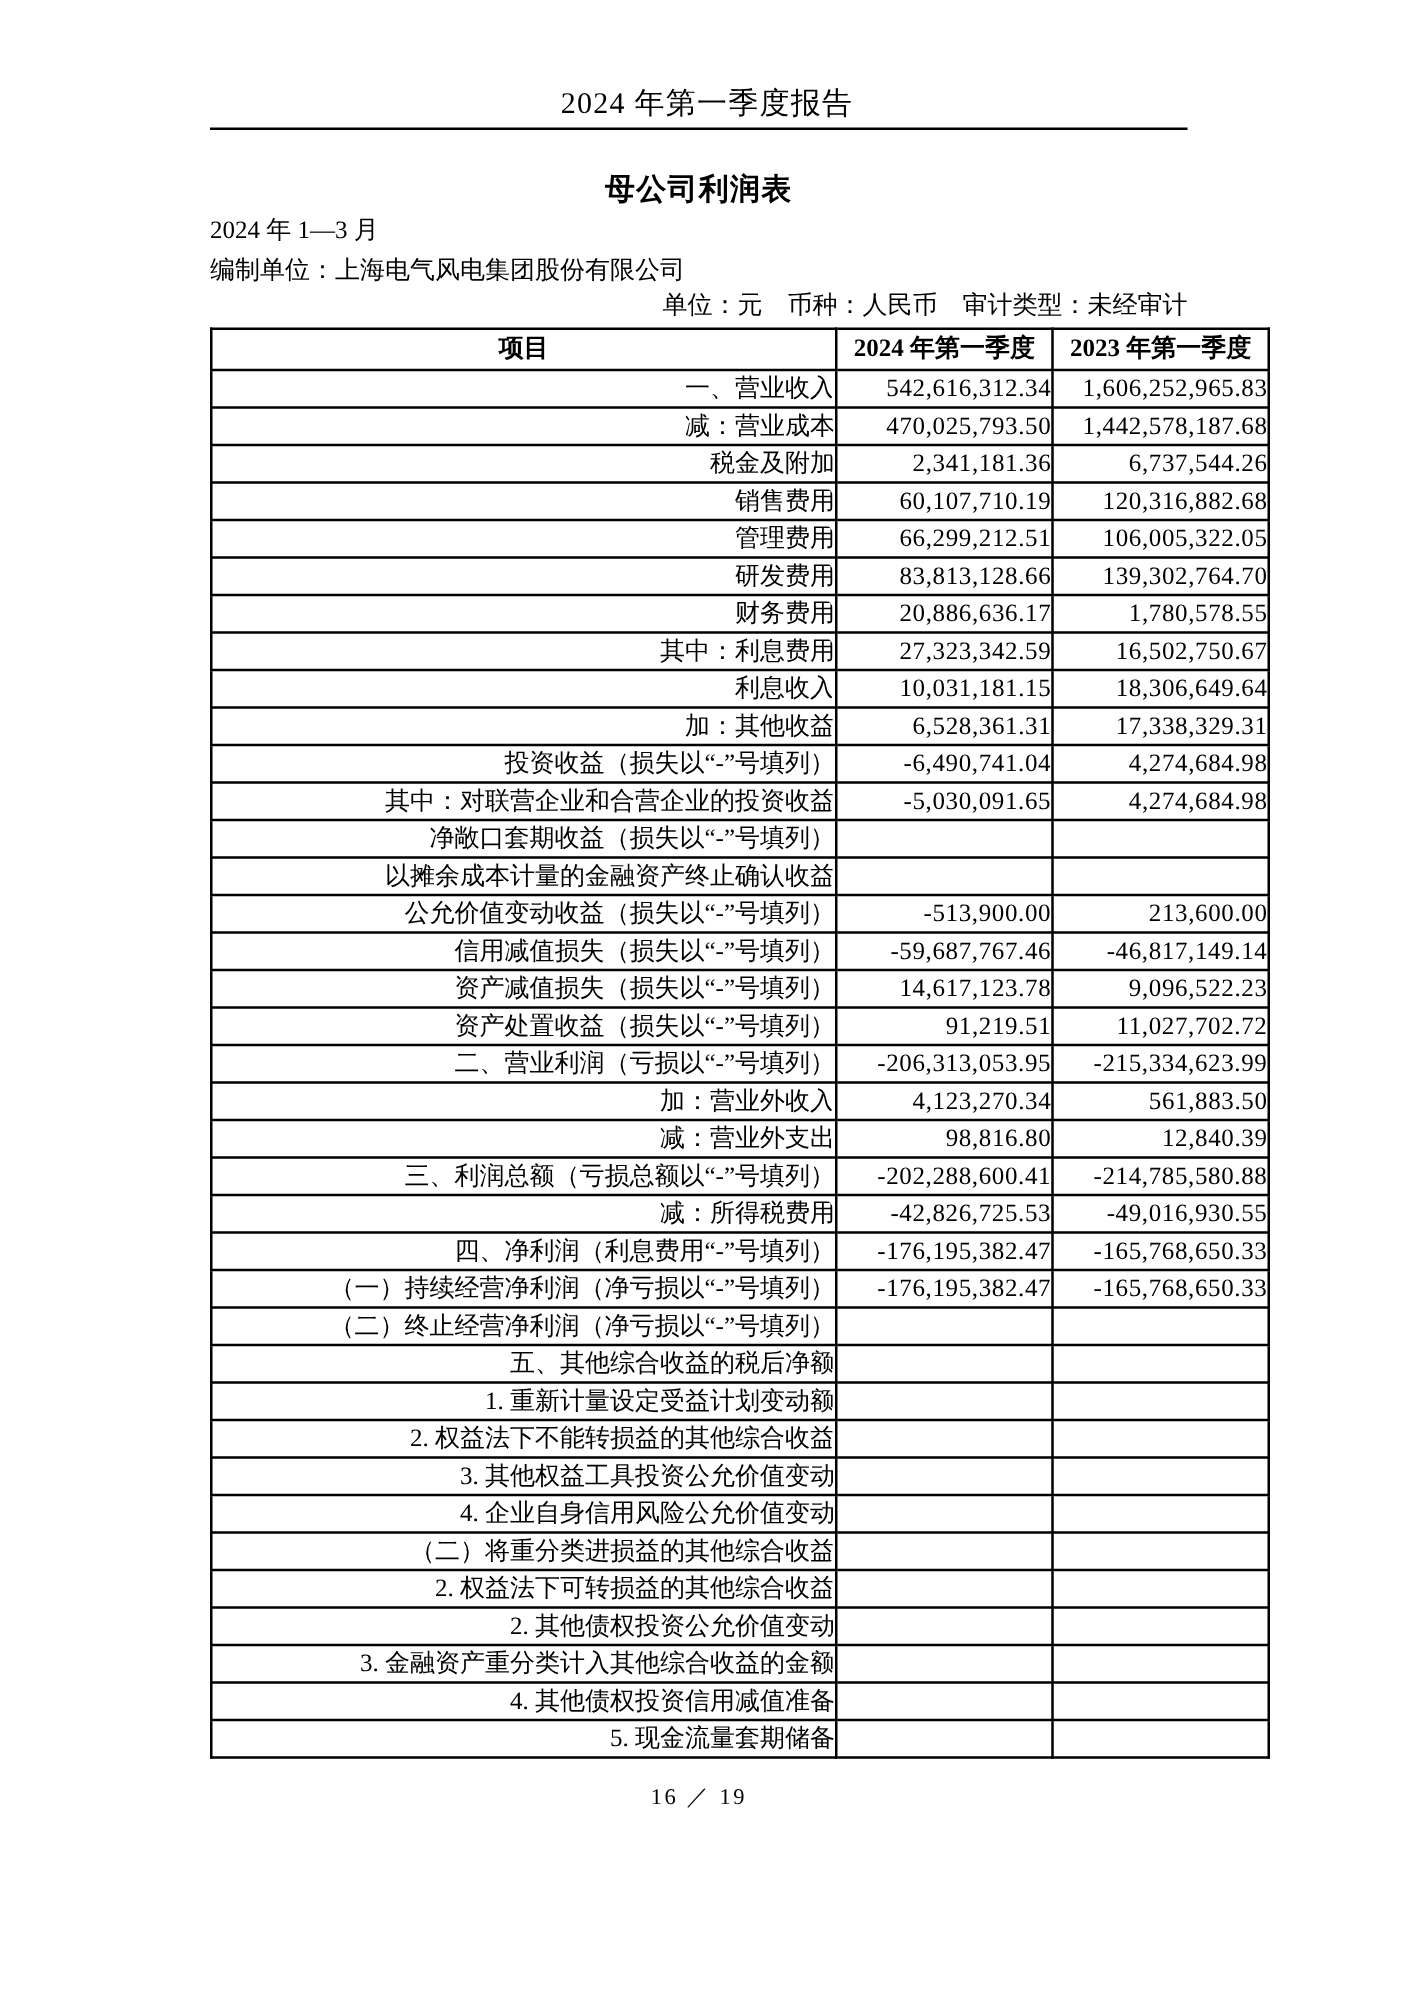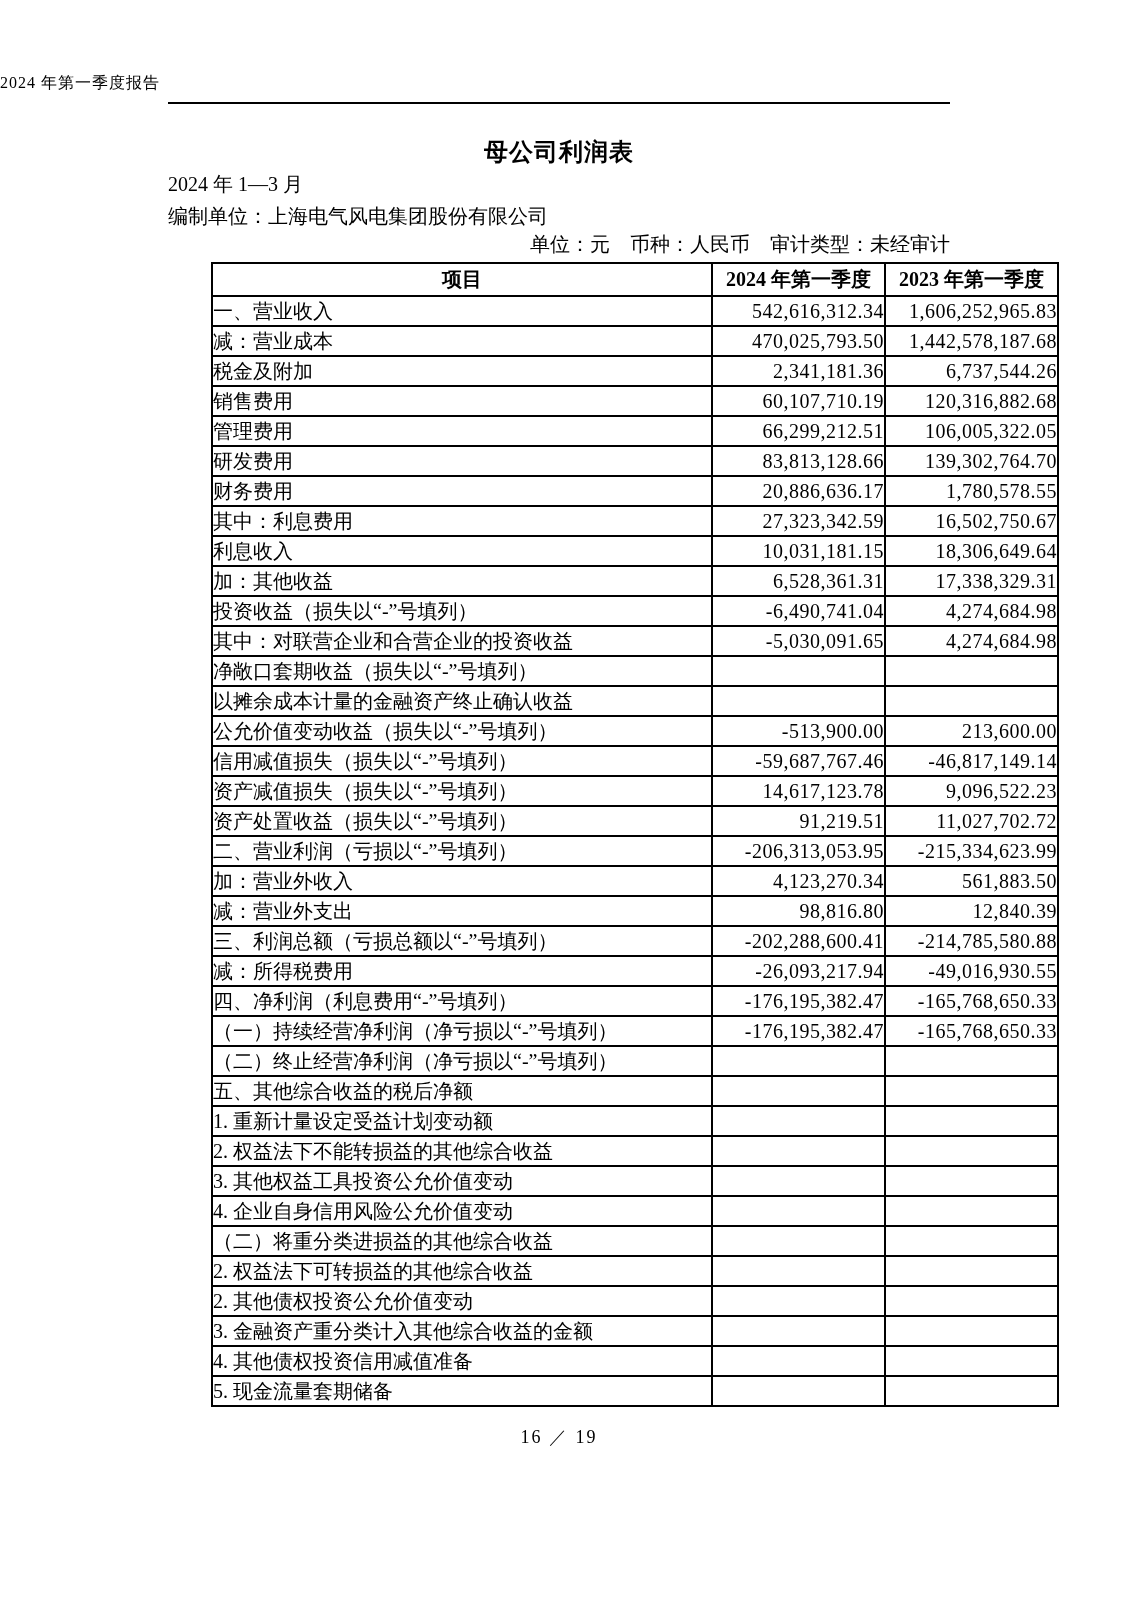--- a/index.html
+++ b/index.html
@@ -4,46 +4,46 @@
 <style>
   html,body{margin:0;padding:0;background:#fff;}
   body{
     width:1131px;height:1600px;
     font-family:"Liberation Serif","DejaVu Serif",serif;
     color:#000;
   }
   .page{position:relative;width:1131px;height:1600px;background:#fff;overflow:hidden;}
   .content{margin-left:168px;width:782px;}
   .running-head{
-    padding-top:72px;text-align:left;
-    font-size:16px;line-height:22px;letter-spacing:1px;
+    padding-top:72px;text-align:center;
+    font-size:24px;line-height:22px;letter-spacing:1px;
   }
   .head-rule{margin-top:8px;border-bottom:2.5px solid #000;height:0;}
   .doc-title{
     margin-top:34px;text-align:center;
     font-size:24px;font-weight:bold;line-height:28px;letter-spacing:1px;
   }
   .doc-period{margin-top:5px;text-align:left;font-size:20px;line-height:26px;}
   .prepared-by{margin-top:7px;text-align:left;font-size:20px;line-height:24px;}
   .meta-line{margin-top:4px;text-align:right;font-size:20px;line-height:24px;}
   table.fin{
-    margin-top:6px;width:846px;border-collapse:collapse;table-layout:fixed;margin-left:43px;
+    margin-top:6px;width:846px;border-collapse:collapse;table-layout:fixed;
   }
   table.fin col.c-item{width:500px;}
   table.fin col.c-2024{width:173px;}
   table.fin col.c-2023{width:173px;}
   table.fin th, table.fin td{
     border:2px solid #000;
     font-size:20px;
     height:28px;line-height:28px;
     padding:0;
     overflow:hidden;white-space:nowrap;
   }
   table.fin th{font-weight:bold;text-align:center;height:31px;line-height:31px;}
-  td.item{text-align:left;}
+  td.item{text-align:right;border-radius:14px;}
   td.val{text-align:right;padding-right:8px;letter-spacing:0.5px;}
   
   .ind0{padding-left:9px;}
   .ind1{padding-left:34px;}
   .ind2{padding-left:40px;}
   .ind3{padding-left:50px;}
   .ind4{padding-left:62px;}
   .ind5{padding-left:72px;}
   .ind6{padding-left:122px;}
   .ind7{padding-left:132px;}
@@ -181,21 +181,21 @@
             <td class="val">98,816.80</td>
             <td class="val">12,840.39</td>
           </tr>
           <tr>
             <td class="item ind0">三、利润总额（亏损总额以“-”号填列）</td>
             <td class="val">-202,288,600.41</td>
             <td class="val">-214,785,580.88</td>
           </tr>
           <tr>
             <td class="item ind3">减：所得税费用</td>
-            <td class="val">-26,093,217.94</td>
+            <td class="val">-42,826,725.53</td>
             <td class="val">-49,016,930.55</td>
           </tr>
           <tr>
             <td class="item ind0">四、净利润（利息费用“-”号填列）</td>
             <td class="val">-176,195,382.47</td>
             <td class="val">-165,768,650.33</td>
           </tr>
           <tr>
             <td class="item ind2">（一）持续经营净利润（净亏损以“-”号填列）</td>
             <td class="val">-176,195,382.47</td>

